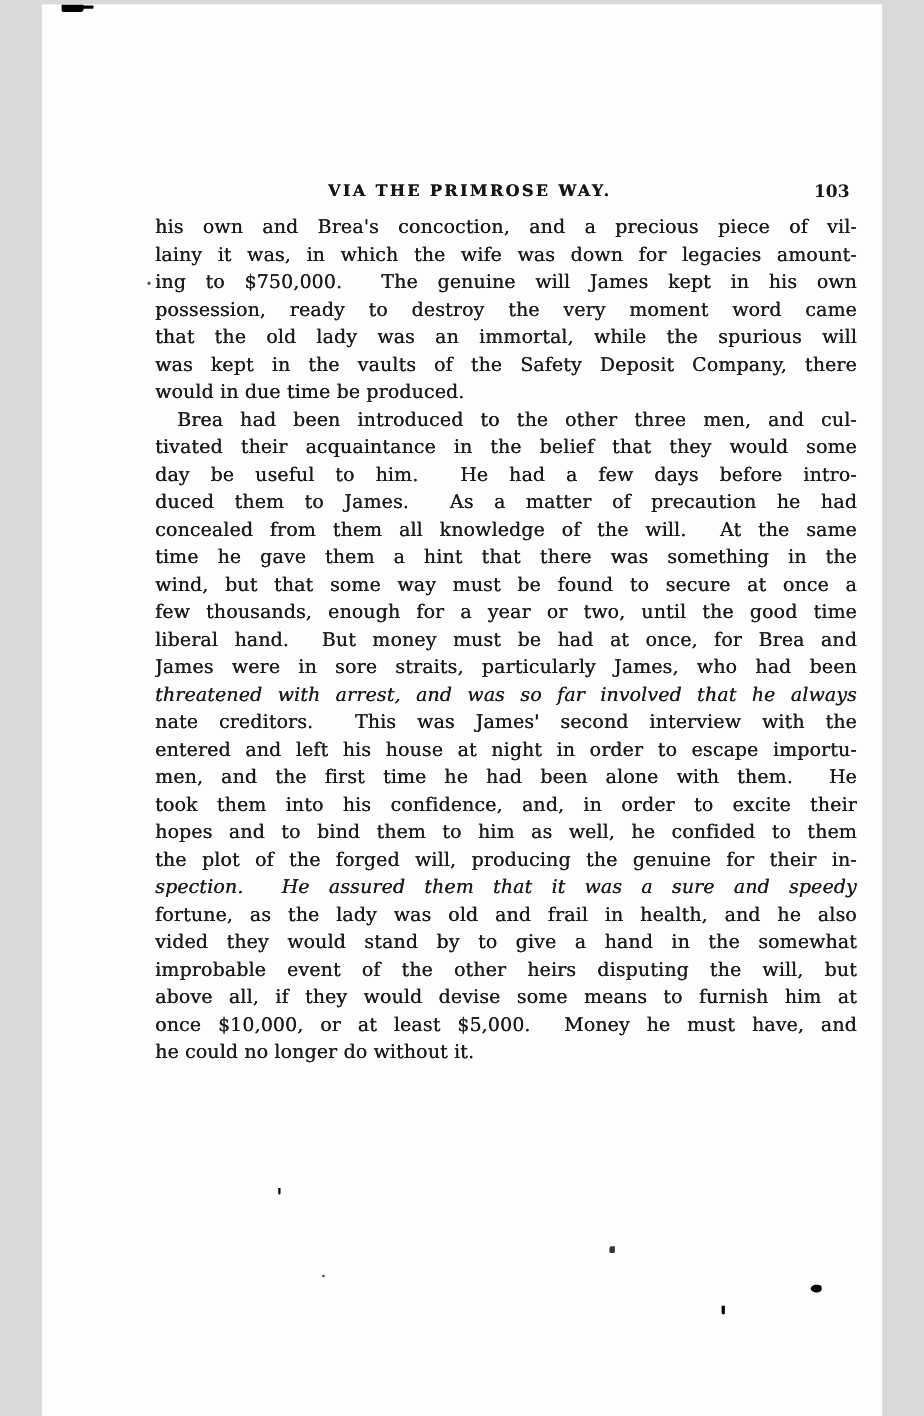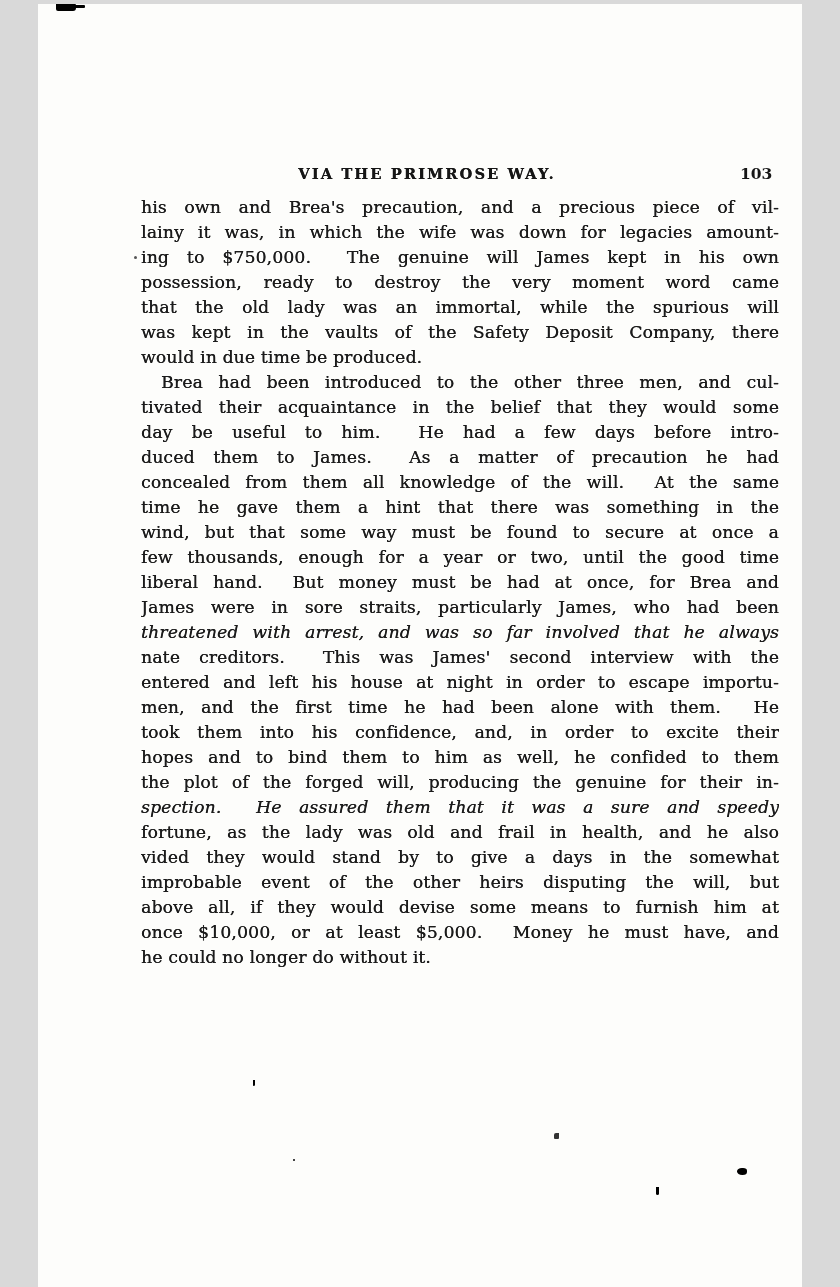--- a/index.html
+++ b/index.html
@@ -111,21 +111,21 @@
 </style>
 </head>
 <body>
 
 <div class="page">
 
   <div class="head-title">VIA THE PRIMROSE WAY.</div>
   <div class="head-folio">103</div>
 
   <div class="textblock">
-    <div class="line">his own and Brea's precaution, and a precious piece of vil-</div>
+    <div class="line">his own and Brea's concoction, and a precious piece of vil-</div>
     <div class="line">lainy it was, in which the wife was down for legacies amount-</div>
     <div class="line">ing to $750,000.  The genuine will James kept in his own</div>
     <div class="line">possession, ready to destroy the very moment word came</div>
     <div class="line">that the old lady was an immortal, while the spurious will</div>
     <div class="line">was kept in the vaults of the Safety Deposit Company, there</div>
     <div class="line end">would in due time be produced.</div>
     <div class="line indent">Brea had been introduced to the other three men, and cul-</div>
     <div class="line">tivated their acquaintance in the belief that they would some</div>
     <div class="line">day be useful to him.  He had a few days before intro-</div>
     <div class="line">duced them to James.  As a matter of precaution he had</div>
@@ -137,21 +137,21 @@
     <div class="line">James were in sore straits, particularly James, who had been</div>
     <div class="line slant">threatened with arrest, and was so far involved that he always</div>
     <div class="line">nate creditors.  This was James' second interview with the</div>
     <div class="line">entered and left his house at night in order to escape importu-</div>
     <div class="line">men, and the first time he had been alone with them.  He</div>
     <div class="line">took them into his confidence, and, in order to excite their</div>
     <div class="line">hopes and to bind them to him as well, he confided to them</div>
     <div class="line">the plot of the forged will, producing the genuine for their in-</div>
     <div class="line slant">spection.  He assured them that it was a sure and speedy</div>
     <div class="line">fortune, as the lady was old and frail in health, and he also</div>
-    <div class="line">vided they would stand by to give a days in the somewhat</div>
+    <div class="line">vided they would stand by to give a hand in the somewhat</div>
     <div class="line">improbable event of the other heirs disputing the will, but</div>
     <div class="line">above all, if they would devise some means to furnish him at</div>
     <div class="line">once $10,000, or at least $5,000.  Money he must have, and</div>
     <div class="line end">he could no longer do without it.</div>
   </div>
 
   <div class="art blob-topleft"></div>
   <div class="art blob-topleft-tail"></div>
   <div class="art edge-line-a"></div>
   <div class="art inner-line-b"></div>

